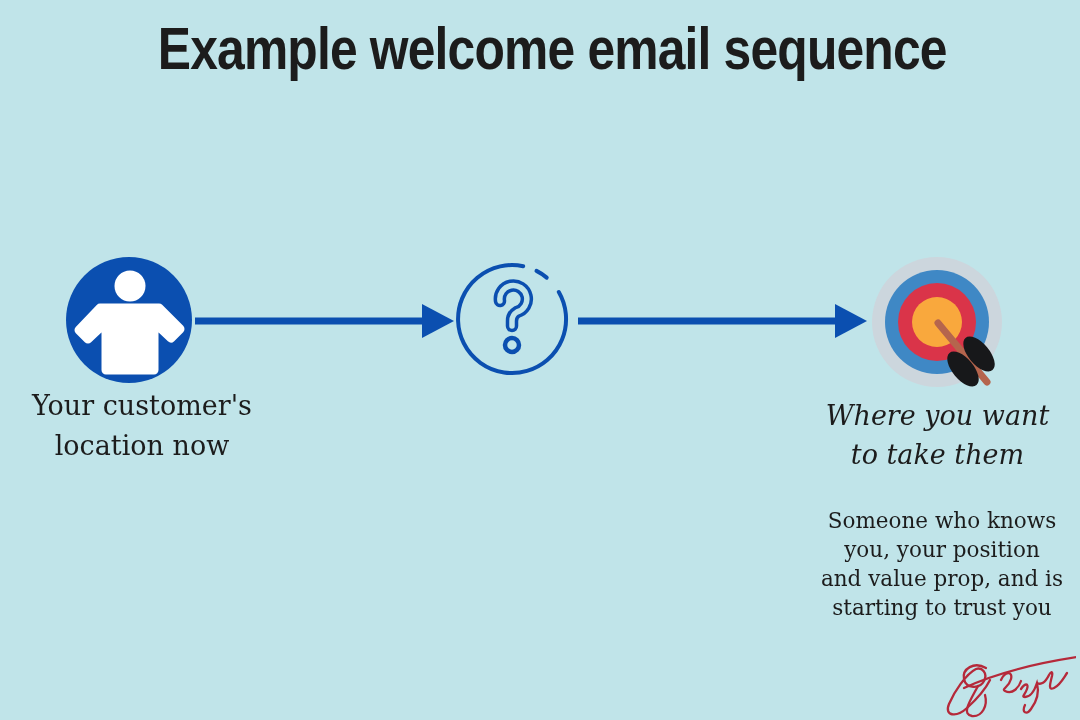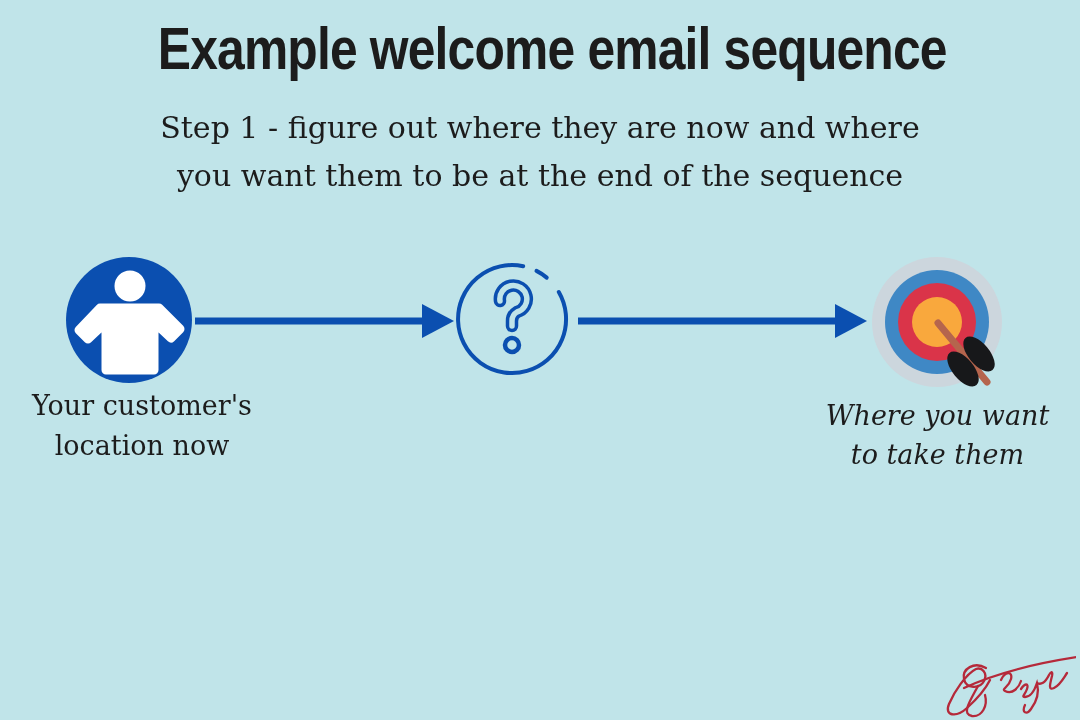--- a/index.html
+++ b/index.html
@@ -36,22 +36,20 @@
   .desc-left{font-style:italic;}
   svg{display:block;}
 </style>
 </head>
 <body>
 
 <div class="canvas">
 
   <h1 class="title"><span class="title-inner">Example welcome email sequence</span></h1>
 
-  <div class="subtitle">Step 1 - figure out where they are now and where
-you want them to be at the end of the sequence</div>
 
   <svg class="abs" style="left:64px;top:255px;" width="130" height="130" viewBox="-65 -65 130 130" aria-hidden="true">
     <circle cx="0" cy="0" r="63" style="fill:var(--blue)"></circle>
     <circle cx="1" cy="-34" r="15.5" fill="#ffffff"></circle>
     <path d="M -29 -12 L 30 -12 L 51 9 L 42 18 L 25 2 L 25 50 L -23 50 L -23 2 L -41 19 L -50 10 Z" fill="#ffffff" stroke="#ffffff" stroke-width="9" stroke-linejoin="round"></path>
   </svg>
 
   <svg class="abs" style="left:193px;top:303px;" width="262" height="36" viewBox="0 0 262 36" aria-hidden="true">
     <line x1="2" y1="18" x2="232" y2="18" style="stroke:var(--blue)" stroke-width="7"></line>
     <polygon points="229,1 229,35 261,18" style="fill:var(--blue)"></polygon>
@@ -78,20 +76,24 @@
     <line x1="1" y1="1" x2="50" y2="60" stroke="#b5654d" stroke-width="7" stroke-linecap="round"></line>
     <ellipse cx="42" cy="32" rx="21" ry="10.5" fill="#17181a" transform="rotate(50 42 32)"></ellipse>
     <ellipse cx="26" cy="47" rx="21" ry="10.5" fill="#17181a" transform="rotate(50 26 47)"></ellipse>
   </svg>
 
   <div class="flow-label" style="left:16px;top:386px;width:252px;">Your customer's
 location now</div>
 
   <div class="flow-label" style="left:810px;top:396px;width:255px;line-height:39px;font-style:italic;">Where you want
 to take them</div>
+  <div class="flow-desc" style="left:816px;top:506px;width:252px;">Someone who knows
+you,  your position
+and value prop, and is
+starting to trust you</div>
 
   <svg class="abs" style="left:934px;top:646px;" width="142" height="72" viewBox="0 0 142 72" aria-hidden="true">
     <g fill="none" style="stroke:var(--sig)" stroke-width="2.3" stroke-linecap="round">
       <path d="M 30 42 C 62 27 102 17 150 10 C 154 9 155 12 151 14"></path>
       <path d="M 52 22 C 40 15 28 23 30 33 C 32 43 46 43 50 35 C 54 27 48 21 42 23 C 32 28 20 46 15 58 C 10 70 22 72 33 62 C 44 52 52 42 56 34"></path>
       <path d="M 44 40 C 36 55 27 68 38 70 C 48 71 54 60 51 49"></path>
       <path d="M 67 34 C 71 25 79 25 77 33 C 75 41 67 43 71 45 C 79 49 85 41 87 35"></path>
       <path d="M 87 43 C 91 37 95 37 93 43 C 91 49 87 51 91 51 C 97 51 101 43 103 37 C 105 45 103 55 97 63 C 93 69 87 67 91 59"></path>
       <path d="M 103 37 C 107 39 111 37 115 29 C 117 25 119 25 118 30 C 116 38 114 45 120 42 C 126 39 129 33 133 27"></path>
     </g>

